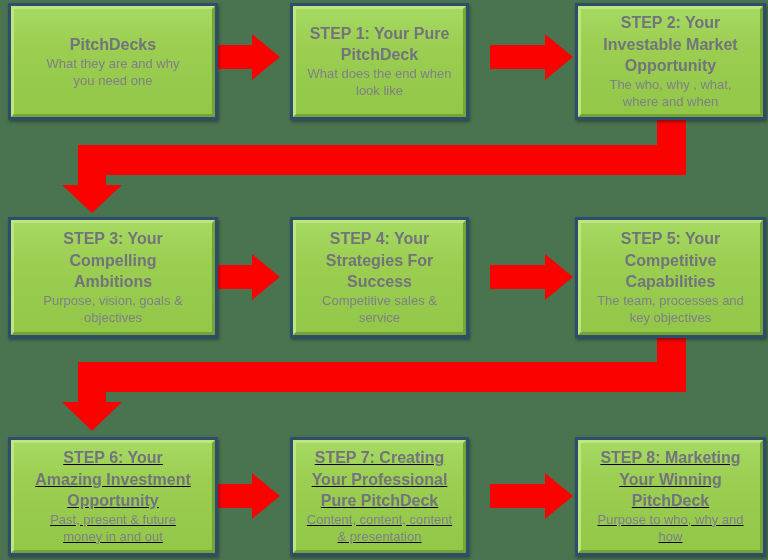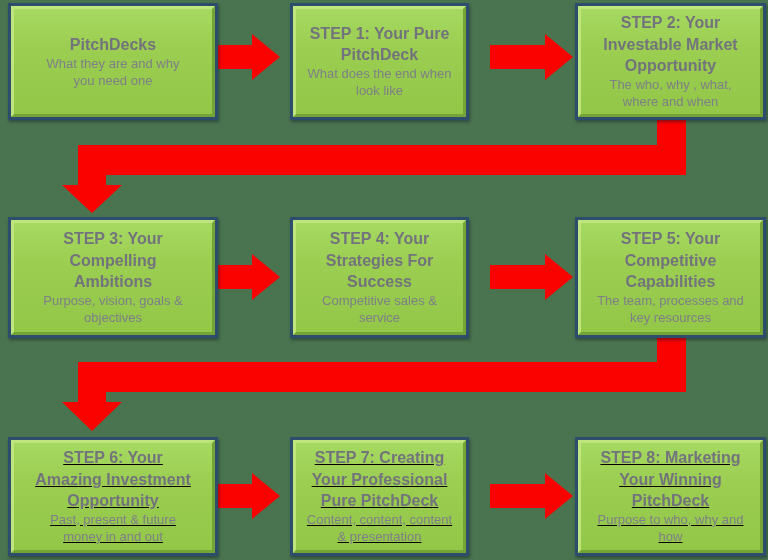--- a/index.html
+++ b/index.html
@@ -129,21 +129,21 @@
 service</div>
     </div>
   </div>
 
   <div class="box r2 c3">
     <div class="bevel">
       <div class="box-title">STEP 5: Your
 Competitive
 Capabilities</div>
       <div class="box-subtitle">The team, processes and
-key resources</div>
+key objectives</div>
     </div>
   </div>
 
   <div class="box r3 c1">
     <div class="bevel">
       <div class="box-title">STEP 6: Your
 Amazing Investment
 Opportunity</div>
       <div class="box-subtitle">Past, present &amp; future
 money in and out</div>

